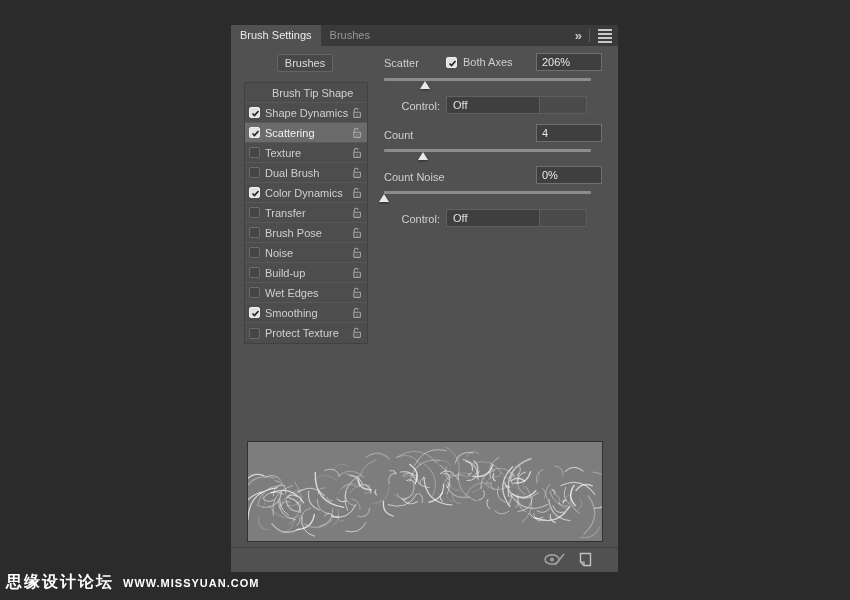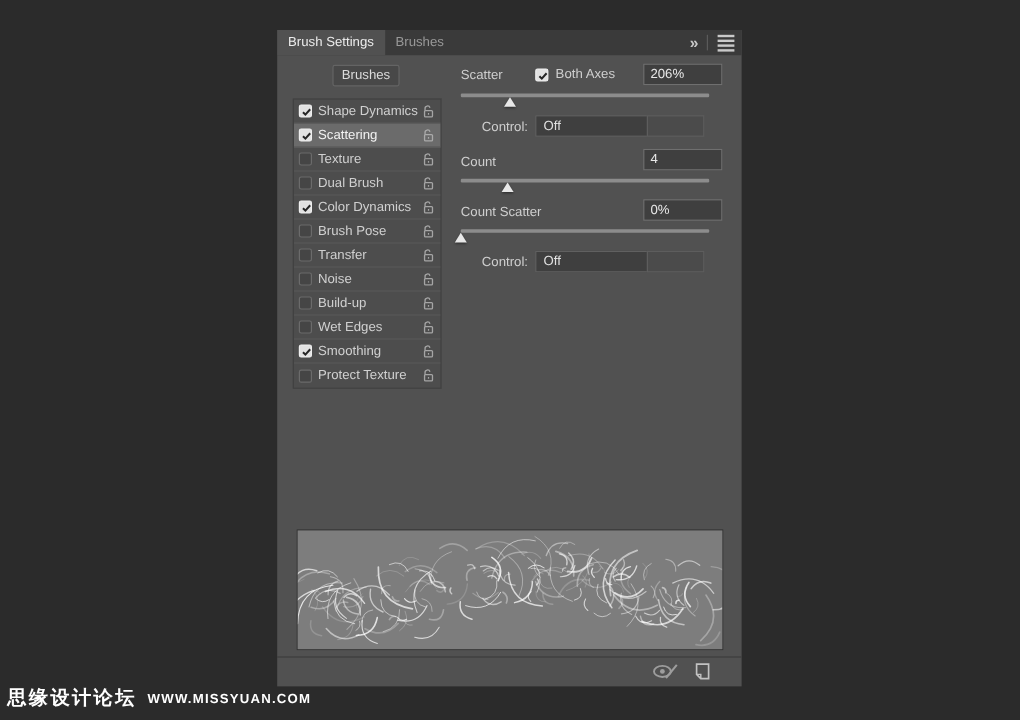--- a/index.html
+++ b/index.html
@@ -97,20 +97,23 @@
           <i></i>
           <i></i>
           <i></i>
         </span>
     </div>
   </div>
 
   <div class="btn">Brushes</div>
 
   <div class="list" id="sidebar-list">
+    <div class="row header">
+      <span class="lbl">Brush Tip Shape</span>
+    </div>
   <div class="row">
         <span class="cb on">
           <svg width="11" height="11" viewBox="0 0 11 11">
             <polyline points="2.5,5.5 4.5,7.5 8.5,3" fill="none" stroke="#262626" stroke-width="1.7"></polyline>
           </svg>
         </span>
         <span class="lbl">Shape Dynamics</span>
         <svg class="lock" width="12" height="12" viewBox="0 0 12 12">
           <path d="M3.2 5.2 V3.6 a2.1 2.1 0 0 1 4.1 -0.8" fill="none" stroke="#b5b5b5" stroke-width="1.1"></path>
           <rect x="2.8" y="5.2" width="6.6" height="5.2" rx="0.8" fill="none" stroke="#b5b5b5" stroke-width="1.1"></rect>
@@ -156,30 +159,30 @@
         </span>
         <span class="lbl">Color Dynamics</span>
         <svg class="lock" width="12" height="12" viewBox="0 0 12 12">
           <path d="M3.2 5.2 V3.6 a2.1 2.1 0 0 1 4.1 -0.8" fill="none" stroke="#b5b5b5" stroke-width="1.1"></path>
           <rect x="2.8" y="5.2" width="6.6" height="5.2" rx="0.8" fill="none" stroke="#b5b5b5" stroke-width="1.1"></rect>
           <line x1="6.1" y1="7.1" x2="6.1" y2="8.6" stroke="#b5b5b5" stroke-width="1"></line>
         </svg>
       </div>
       <div class="row">
         <span class="cb off"></span>
+        <span class="lbl">Transfer</span>
+        <svg class="lock" width="12" height="12" viewBox="0 0 12 12">
+          <path d="M3.2 5.2 V3.6 a2.1 2.1 0 0 1 4.1 -0.8" fill="none" stroke="#b5b5b5" stroke-width="1.1"></path>
+          <rect x="2.8" y="5.2" width="6.6" height="5.2" rx="0.8" fill="none" stroke="#b5b5b5" stroke-width="1.1"></rect>
+          <line x1="6.1" y1="7.1" x2="6.1" y2="8.6" stroke="#b5b5b5" stroke-width="1"></line>
+        </svg>
+      </div>
+      <div class="row">
+        <span class="cb off"></span>
         <span class="lbl">Brush Pose</span>
-        <svg class="lock" width="12" height="12" viewBox="0 0 12 12">
-          <path d="M3.2 5.2 V3.6 a2.1 2.1 0 0 1 4.1 -0.8" fill="none" stroke="#b5b5b5" stroke-width="1.1"></path>
-          <rect x="2.8" y="5.2" width="6.6" height="5.2" rx="0.8" fill="none" stroke="#b5b5b5" stroke-width="1.1"></rect>
-          <line x1="6.1" y1="7.1" x2="6.1" y2="8.6" stroke="#b5b5b5" stroke-width="1"></line>
-        </svg>
-      </div>
-      <div class="row">
-        <span class="cb off"></span>
-        <span class="lbl">Transfer</span>
         <svg class="lock" width="12" height="12" viewBox="0 0 12 12">
           <path d="M3.2 5.2 V3.6 a2.1 2.1 0 0 1 4.1 -0.8" fill="none" stroke="#b5b5b5" stroke-width="1.1"></path>
           <rect x="2.8" y="5.2" width="6.6" height="5.2" rx="0.8" fill="none" stroke="#b5b5b5" stroke-width="1.1"></rect>
           <line x1="6.1" y1="7.1" x2="6.1" y2="8.6" stroke="#b5b5b5" stroke-width="1"></line>
         </svg>
       </div>
       <div class="row">
         <span class="cb off"></span>
         <span class="lbl">Noise</span>
         <svg class="lock" width="12" height="12" viewBox="0 0 12 12">
@@ -258,21 +261,21 @@
   <div class="field disabled" style="left:308px;top:71px;width:48px;"></div>
 
   <span class="ctl-label" style="left:153px;top:104px;">Count</span>
   <div class="field" style="left:305px;top:99px;">4</div>
 
   <div class="slider" style="left:153px;top:123px;width:207px;">
     <div class="track"></div>
     <div class="thumb" style="left: calc(19% - 5px);"></div>
   </div>
 
-  <span class="ctl-label" style="left:153px;top:146px;">Count Scatter</span>
+  <span class="ctl-label" style="left:153px;top:146px;">Count Noise</span>
   <div class="field" style="left:305px;top:141px;">0%</div>
 
   <div class="slider" style="left:153px;top:165px;width:207px;">
     <div class="track"></div>
     <div class="thumb" style="left: calc(0% - 5px);"></div>
   </div>
 
   <span class="ctl-label" style="left:153px;width:56px;text-align:right;top:188px;">Control:</span>
   <div class="dropdown" style="left:215px;top:184px;">
     <span>Off</span>

